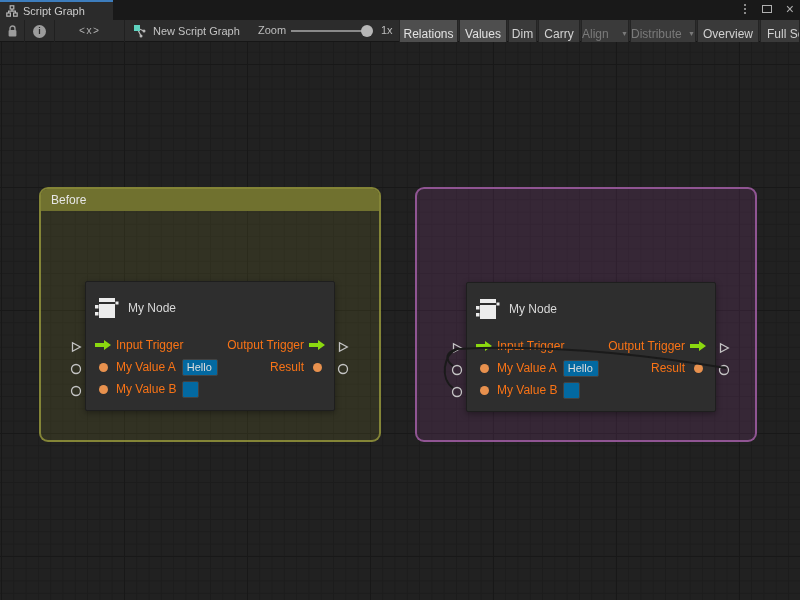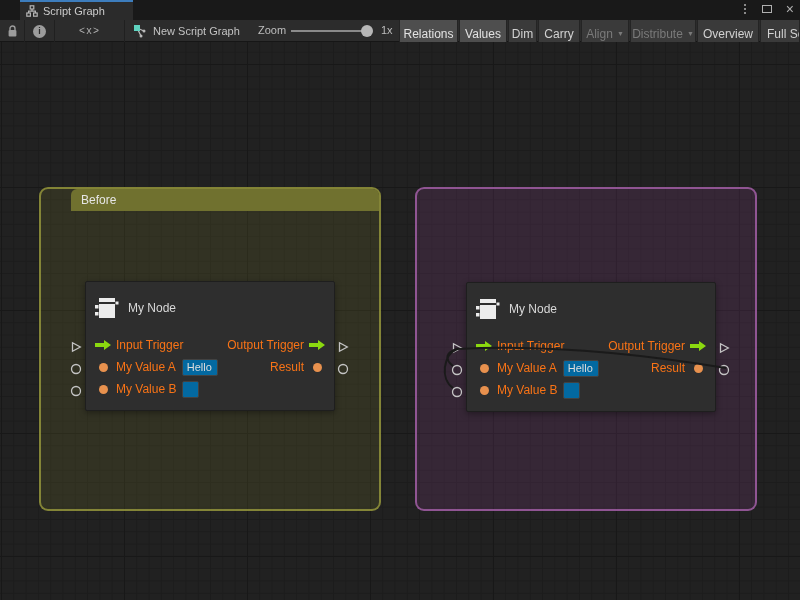--- a/index.html
+++ b/index.html
@@ -1,21 +1,21 @@
 <!DOCTYPE html>
 <html><head>
 <meta charset="utf-8">
 <style>
   * { margin:0; padding:0; box-sizing:border-box; }
   html,body { width:800px; height:600px; overflow:hidden; background:#191919;
               font-family:"Liberation Sans", sans-serif; }
   .app { position:relative; width:800px; height:600px; }
 
   
-  .tabbar { position:relative; height:20px; background:#191919;margin-left:20px; }
+  .tabbar { position:relative; height:20px; background:#191919; }
   .tab { position:absolute; left:0; top:0; width:113px; height:20px;
          background:#2b2b2b; border-top:2px solid #3d7dbd;
          display:flex; align-items:center; gap:5px; padding:0 6px; }
   .tab-label { font-size:11px; color:#cccccc; white-space:nowrap; }
   .win-controls { position:absolute; right:6px; top:0; height:18px;
                   display:flex; align-items:center; gap:14px; }
   .menu-dots { display:flex; flex-direction:column; gap:2px; padding:2px; }
   .menu-dots i { width:2px; height:2px; background:#b0b0b0; border-radius:50%; }
   .maxbox { width:10px; height:8px; border:1.5px solid #b0b0b0; }
   .closex { color:#b0b0b0; font-size:14px; line-height:14px; }
@@ -40,21 +40,21 @@
   .zoom-track { position:absolute; left:291px; top:10px; width:76px; height:2px;
                 background:#8b8b8b; }
   .zoom-handle { position:absolute; left:361px; top:5px; width:12px; height:12px;
                  border-radius:50%; background:#b7b7b7; }
   .zoom-value { position:absolute; left:381px; top:4px; font-size:11px; color:#bdbdbd; }
   .tb-btn { position:absolute; top:0; height:27px; background:#3a3a3a;
             border-left:1px solid #242424; border-right:1px solid #242424;
             color:#d2d2d2; font-size:12px; display:flex; align-items:center;
             justify-content:center; gap:4px; white-space:nowrap; overflow:hidden; }
   .tb-btn.on { background:#4e4e4e; color:#e2e2e2; }
-  .tb-btn.off2 { color:#7a7a7a; }
+  .tb-btn.off2 { color:#7a7a7a;justify-content:space-between; }
   .caret { font-size:7px; color:#7a7a7a; }
   .b-relations { left:399px; width:59px; }
   .b-values    { left:459px; width:48px; }
   .b-dim       { left:508px; width:29px; }
   .b-carry     { left:538px; width:42px; }
   .b-align     { left:581px; width:48px; }
   .b-distr     { left:630px; width:66px; }
   .b-overview  { left:697px; width:62px; }
   .b-fullscr   { left:760px; width:40px; justify-content:flex-start; padding-left:6px; }
 
@@ -63,21 +63,21 @@
     background-image:
       linear-gradient(#181818 1px, transparent 1px),
       linear-gradient(90deg,#181818 1px, transparent 1px),
       linear-gradient(#1c1c1c 1px, transparent 1px),
       linear-gradient(90deg,#1c1c1c 1px, transparent 1px);
     background-size:123px 123px, 123px 123px, 12.3px 12.3px, 12.3px 12.3px;
     background-position:1px 22px, 1px 22px, 1px 22px, 1px 22px;
     overflow:hidden; }
 
   
-  .group { position:absolute; width:342px; height:324px; border-radius:9px;padding-left:30px; }
+  .group { position:absolute; width:342px; height:255px; border-radius:9px; }
   .group-before { left:39px; top:145px; border:2px solid rgba(160,161,62,0.75);
                   background:rgba(140,140,50,0.16); }
   .group-after  { left:415px; top:145px; border:2px solid rgba(168,98,171,0.8);
                   background:rgba(165,75,168,0.16); }
   .group-header { height:22px; border-radius:6px 6px 0 0; display:flex;
                   align-items:center; padding-left:10px; }
   .group-before .group-header { background:#70712f; }
   .group-after  .group-header { background:#7b3d7f; }
   .group-title { font-size:12px; color:#e6e6e6; }
 

